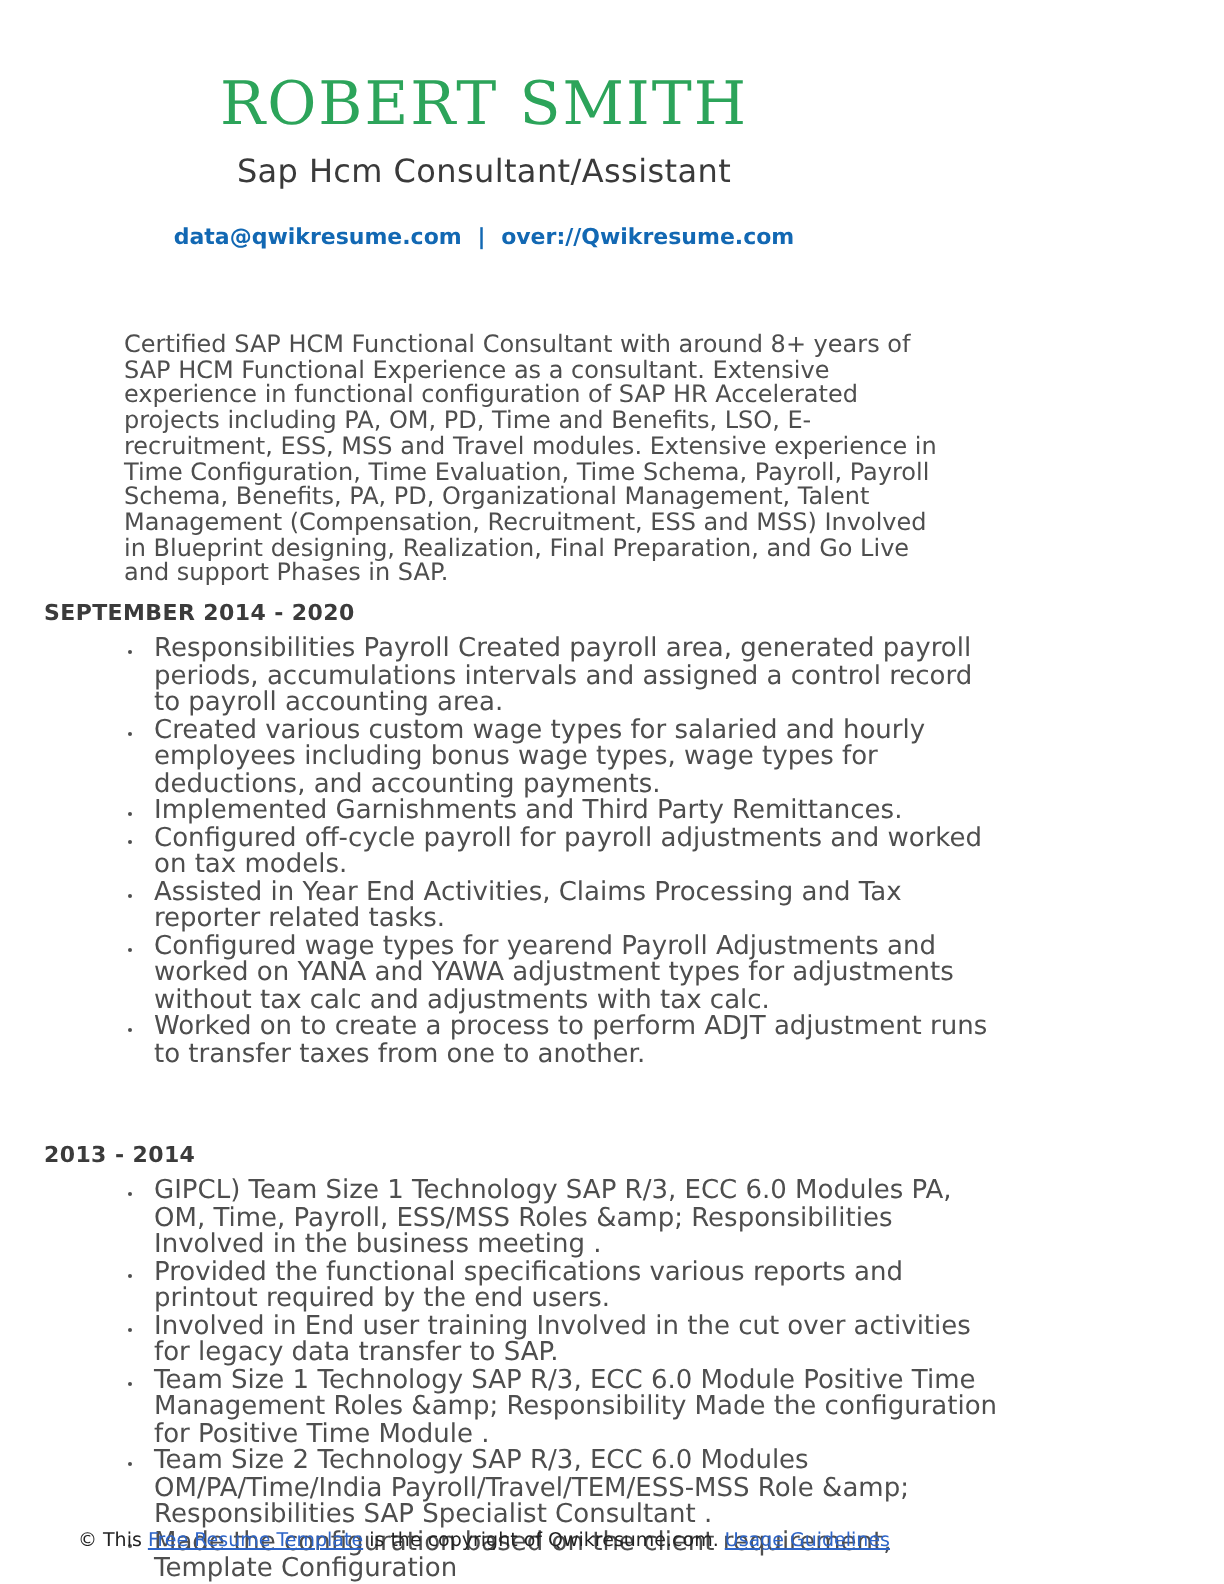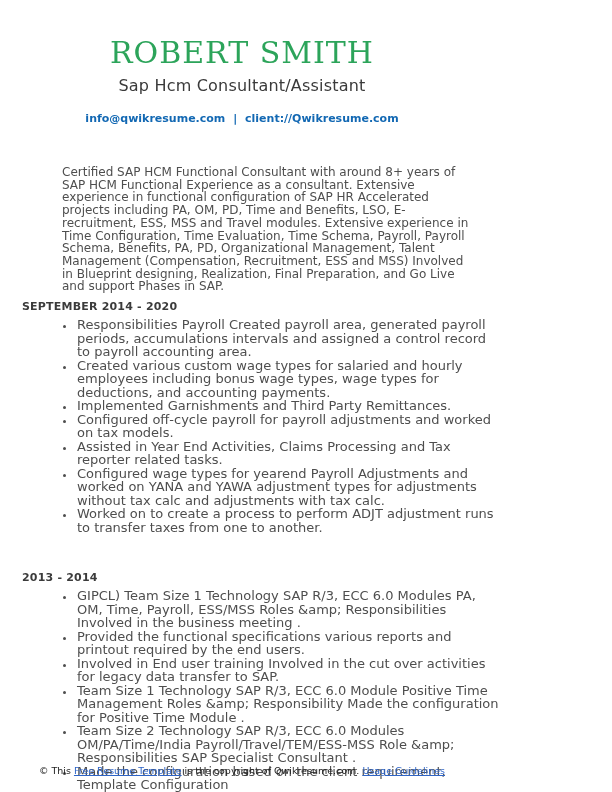--- a/index.html
+++ b/index.html
@@ -112,23 +112,23 @@
 </style>
 </head>
 <body>
 
 <div class="page">
 
   <header>
     <h1 class="person-name">ROBERT SMITH</h1>
     <h2 class="person-title">Sap Hcm Consultant/Assistant</h2>
     <div class="contact">
-      <a href="#">info@qwikresume.com</a>
+      <a href="#">data@qwikresume.com</a>
       <span class="sep">|</span>
-      <a href="#">client://Qwikresume.com</a>
+      <a href="#">over://Qwikresume.com</a>
     </div>
   </header>
 
   <p class="summary">Certified SAP HCM Functional Consultant with around 8+ years of SAP HCM Functional Experience as a consultant. Extensive experience in functional configuration of SAP HR Accelerated projects including PA, OM, PD, Time and Benefits, LSO, E-recruitment, ESS, MSS and Travel modules. Extensive experience in Time Configuration, Time Evaluation, Time Schema, Payroll, Payroll Schema, Benefits, PA, PD, Organizational Management, Talent Management (Compensation, Recruitment, ESS and MSS) Involved in Blueprint designing, Realization, Final Preparation, and Go Live and support Phases in SAP.</p>
 
   <section class="job job-first">
     <div class="job-dates">SEPTEMBER 2014 - 2020</div>
     <ul class="bullets">
         <li>Responsibilities Payroll Created payroll area, generated payroll periods, accumulations intervals and assigned a control record to payroll accounting area.</li>
         <li>Created various custom wage types for salaried and hourly employees including bonus wage types, wage types for deductions, and accounting payments.</li>

